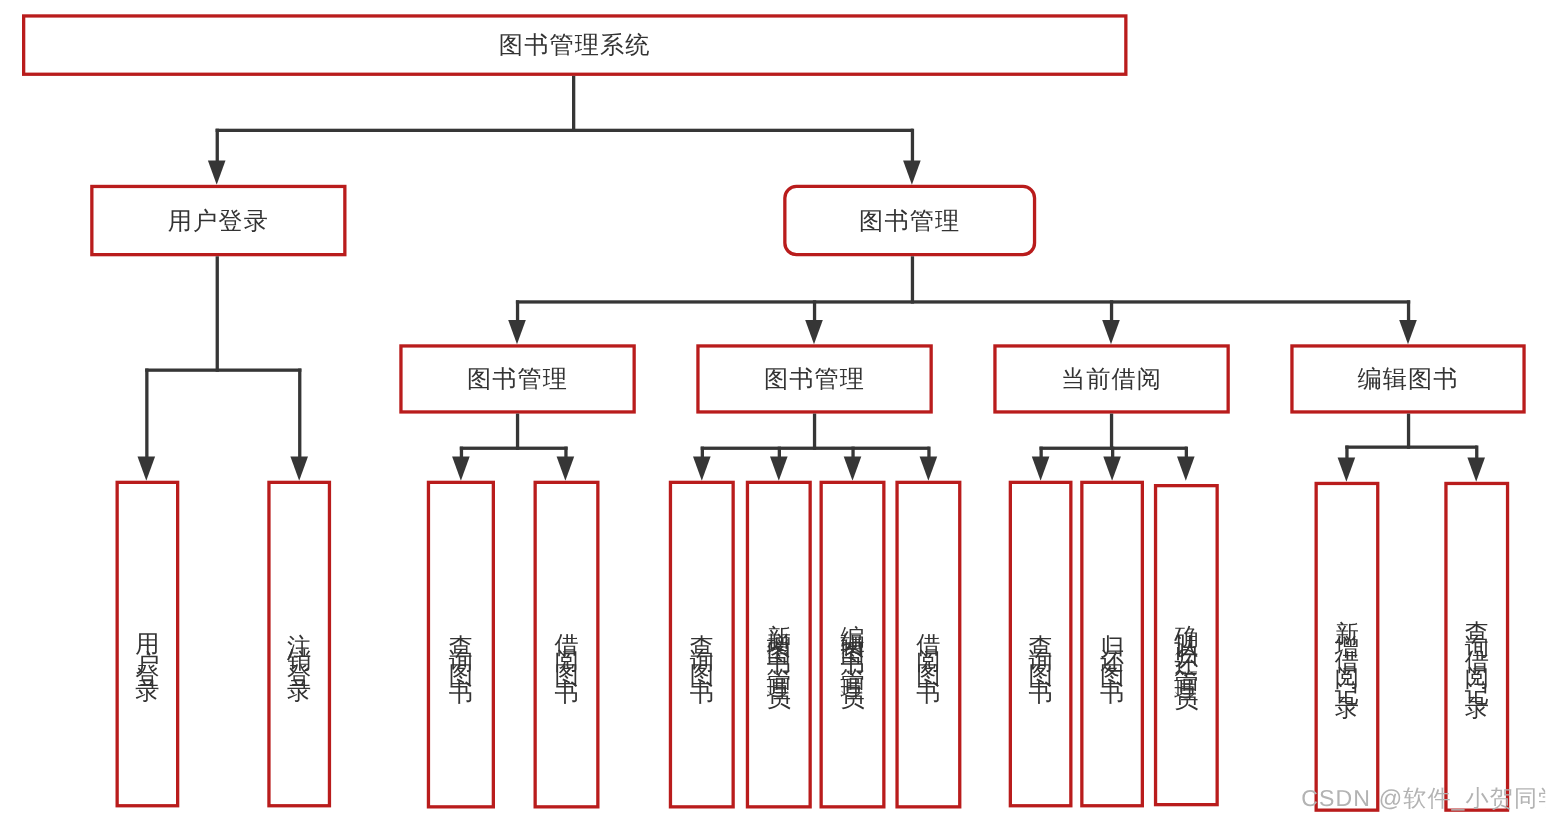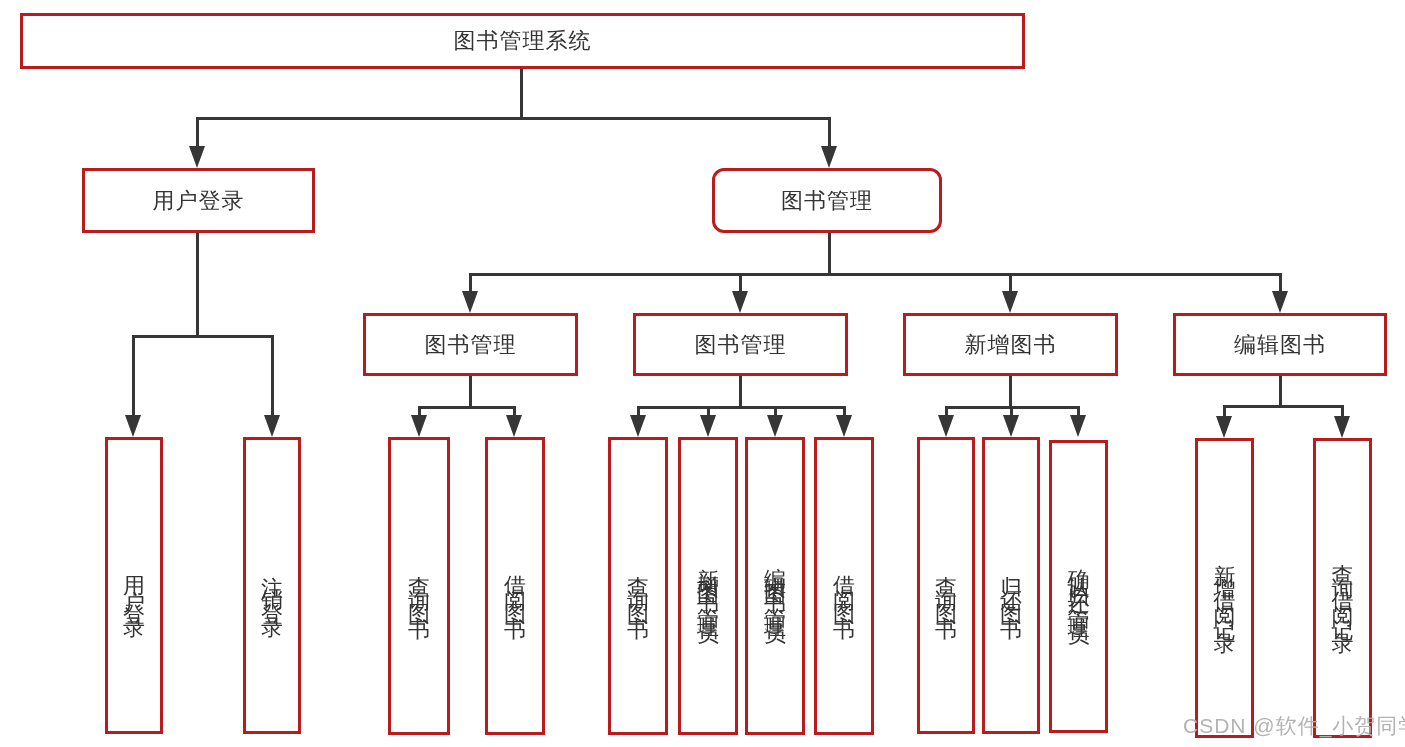--- a/index.html
+++ b/index.html
@@ -71,21 +71,21 @@
   <div class="vl" style="left:1279px;top:273px;height:20px;"></div>
   <div class="ah" style="left:1272px;top:291px;"></div>
 
   <div class="box" style="left:363px;top:313px;width:215px;height:63px;">
     <span class="hlabel">图书管理</span>
   </div>
   <div class="box" style="left:633px;top:313px;width:215px;height:63px;">
     <span class="hlabel">图书管理</span>
   </div>
   <div class="box" style="left:903px;top:313px;width:215px;height:63px;">
-    <span class="hlabel">新增图书</span>
+    <span class="hlabel">当前借阅</span>
   </div>
   <div class="box" style="left:1173px;top:313px;width:214px;height:63px;">
     <span class="hlabel">编辑图书</span>
   </div>
 
   <div class="vl" style="left:469px;top:376px;height:33px;"></div>
   <div class="hl" style="left:418px;top:406px;width:98px;"></div>
   <div class="vl" style="left:418px;top:406px;height:11px;"></div>
   <div class="ah" style="left:411px;top:415px;"></div>
   <div class="vl" style="left:513px;top:406px;height:11px;"></div>

